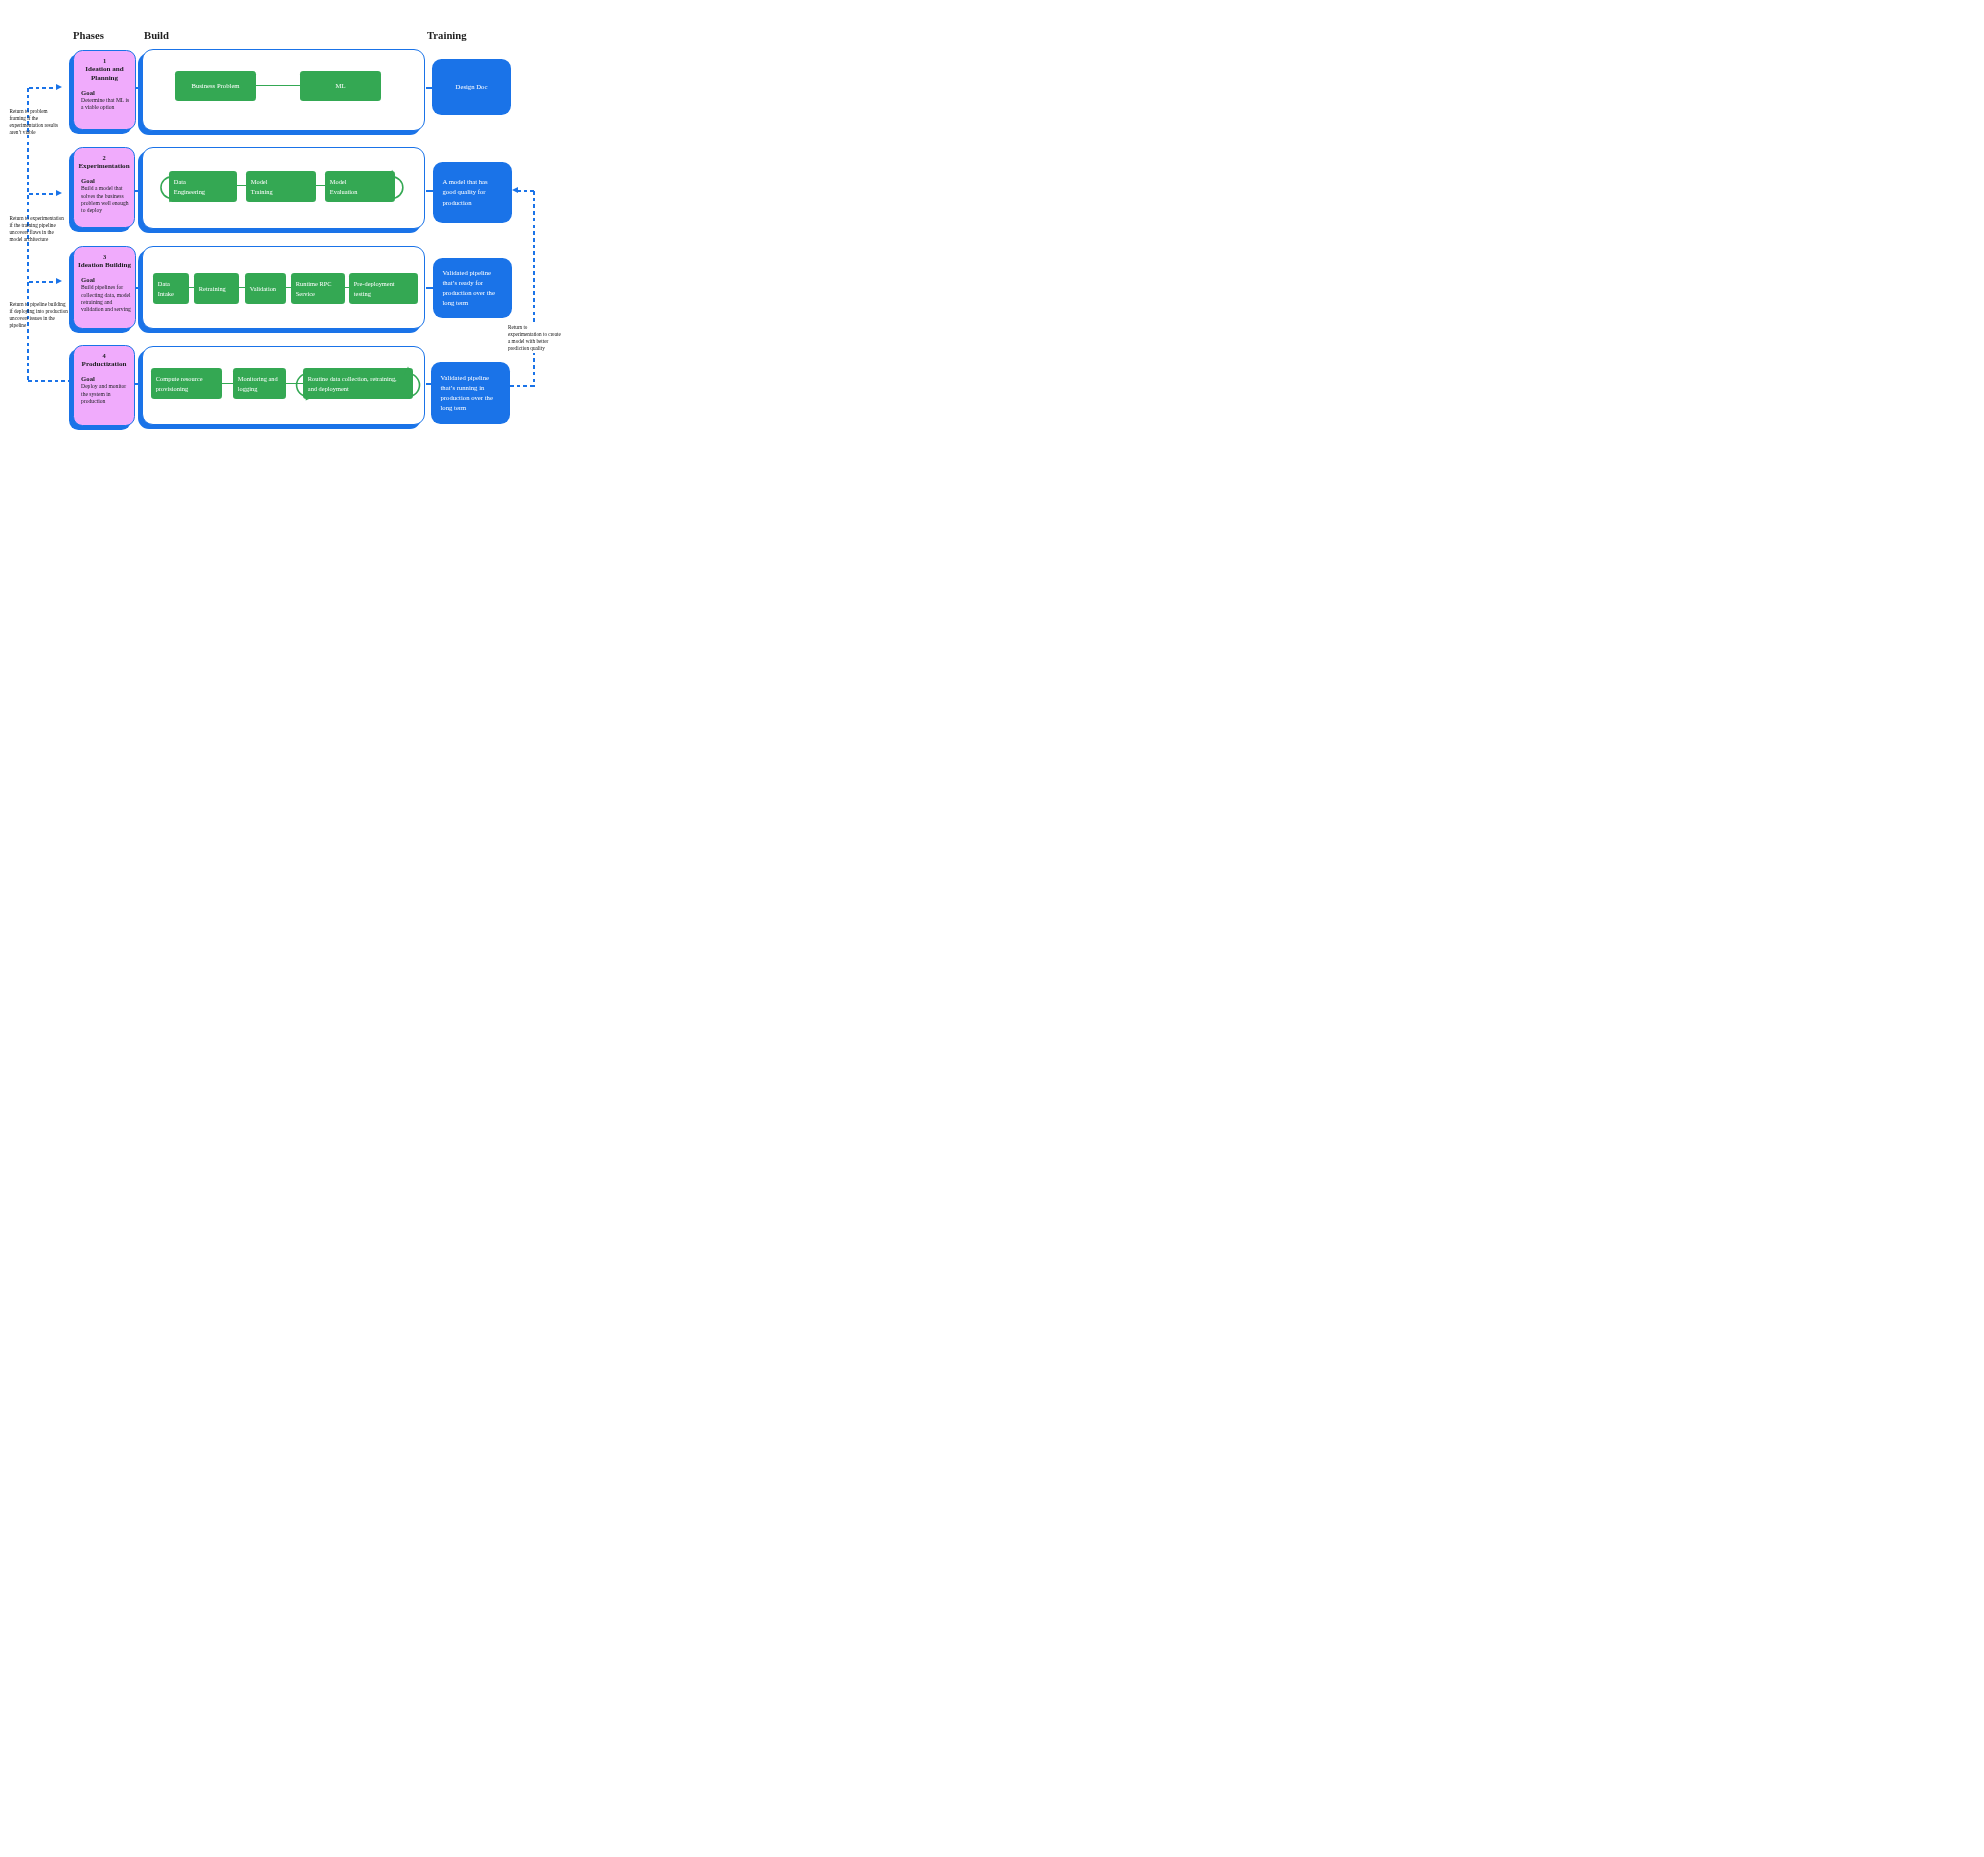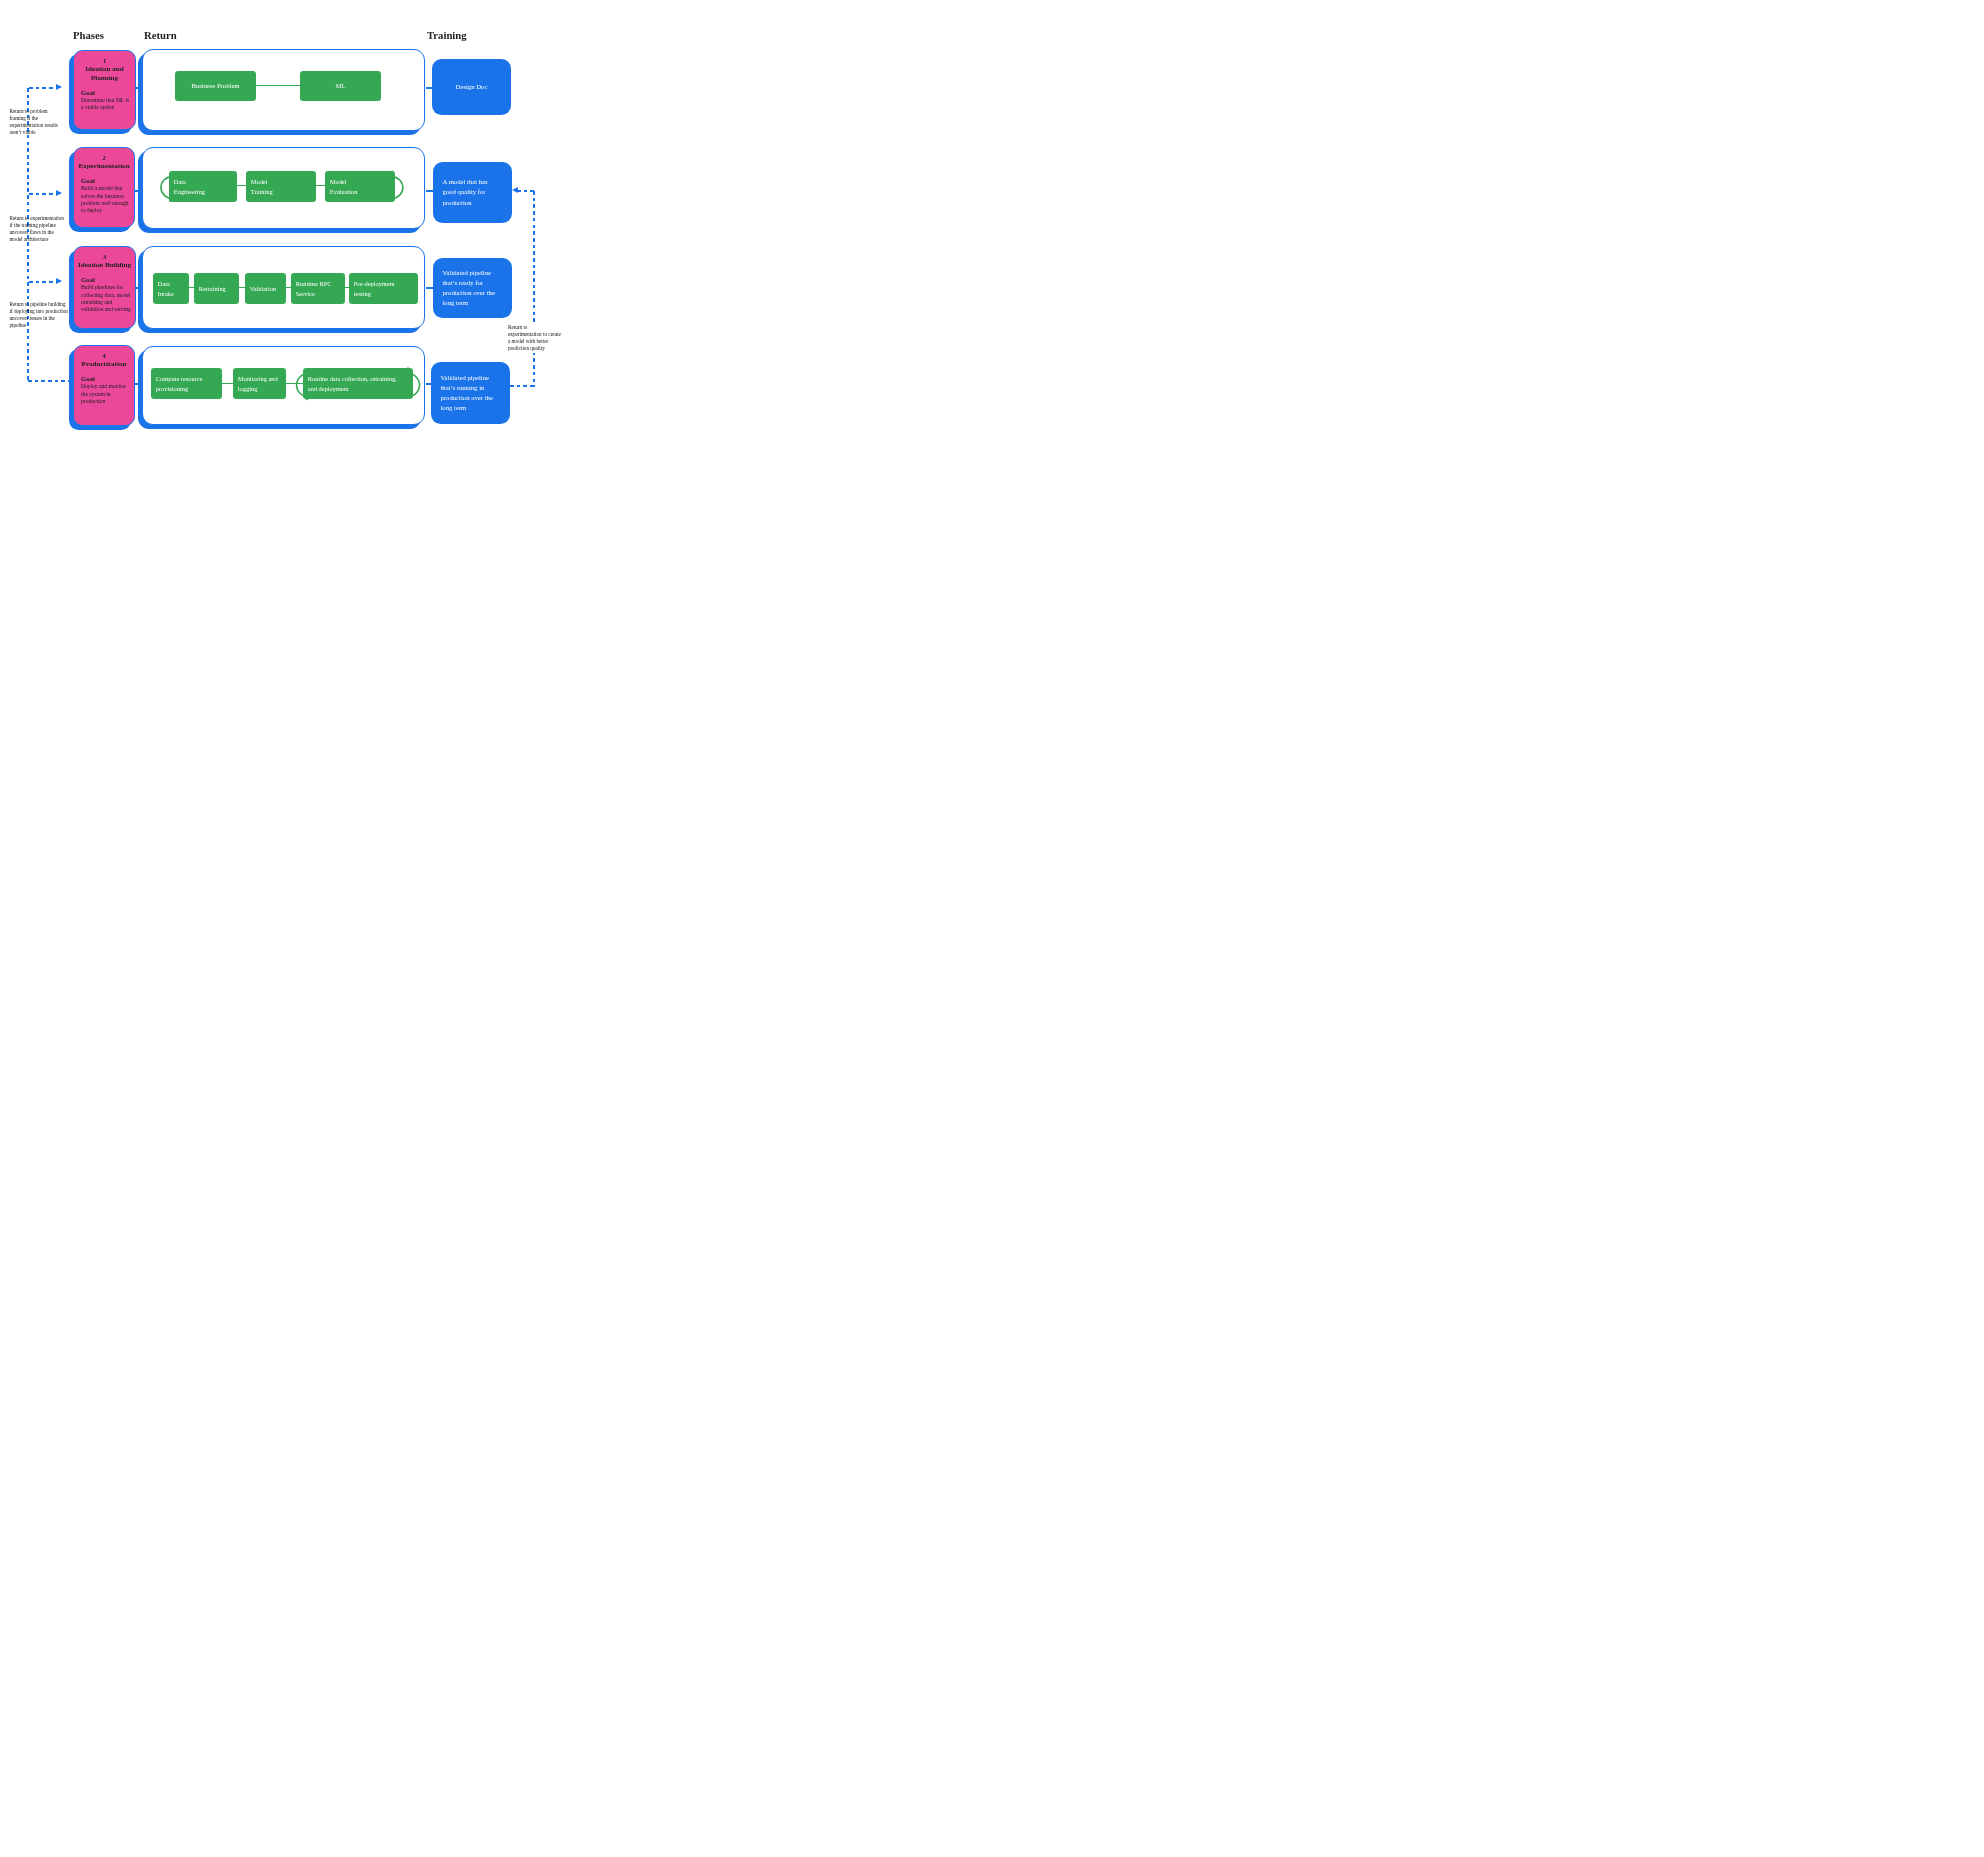--- a/index.html
+++ b/index.html
@@ -1,21 +1,21 @@
 <!DOCTYPE html>
 <html style="font-size:6.4px"><head>
 <meta charset="utf-8">
 <style>
   html,body{margin:0;padding:0;background:#ffffff;}
   body{font-family:"Liberation Sans","DejaVu Sans",sans-serif;color:#202124;}
   .canvas{position:relative;width:563px;height:464px;background:#ffffff;overflow:hidden;font-family:Liberation Serif, serif;}
 
   .hdr{position:absolute;font-size:10.7px;font-weight:bold;color:#1f1f1f;white-space:nowrap;}
 
-  .phase-box{position:absolute;background:#ec4899;border:1.6px solid #1A73E8;border-radius:9.5px;
+  .phase-box{position:absolute;background:#f0abfc;border:1.6px solid #1A73E8;border-radius:9.5px;
     box-shadow:-4px 4px 0 0 #1A73E8;z-index:3;box-sizing:border-box;}
   .phase-num{text-align:center;font-weight:bold;font-size:6.4px;margin-top:5.6px;}
   .phase-title{text-align:center;font-weight:bold;font-size:7.1px;line-height:1.25;margin:1.6px 3.2px 0 3.2px;}
   .goal-label{font-weight:bold;font-size:6.7px;margin:6.4px 4.8px 0.8px 7.1px;}
   .goal-text{font-size:5.6px;line-height:1.32;margin:0.8px 4px 0 7.1px;}
 
   .task-container{position:absolute;background:#fff;border:1.6px solid #1A73E8;border-radius:11px;
     box-shadow:-4px 4px 0 0 #1A73E8;z-index:2;box-sizing:border-box;}
 
   .green-box{position:absolute;background:#34A853;border-radius:3.2px;color:#fff;display:flex;
@@ -44,21 +44,21 @@
   .note.bg{background:#fff;padding:0.8px 0;}
 
   svg.overlay{position:absolute;left:0;top:0;width:563px;height:464px;z-index:5;pointer-events:none;}
 </style>
 </head>
 <body>
 
 <div class="canvas">
 
   <div class="hdr" style="left:73px;top:29px;">Phases</div>
-  <div class="hdr" style="left:144px;top:29px;">Return</div>
+  <div class="hdr" style="left:144px;top:29px;">Build</div>
   <div class="hdr" style="left:427px;top:29px;">Training</div>
 
   <div class="phase-box" style="left:73px;top:50px;width:63px;height:80px;">
     <div class="phase-num">1</div>
     <div class="phase-title">Ideation and Planning</div>
     <div class="goal-label">Goal</div>
     <div class="goal-text">Determine that ML is a viable option</div>
   </div>
   <div class="task-container" style="left:142px;top:49px;width:283px;height:82px;"></div>
   <div class="line-blue" style="left:136px;top:87px;width:6.4px;"></div>

